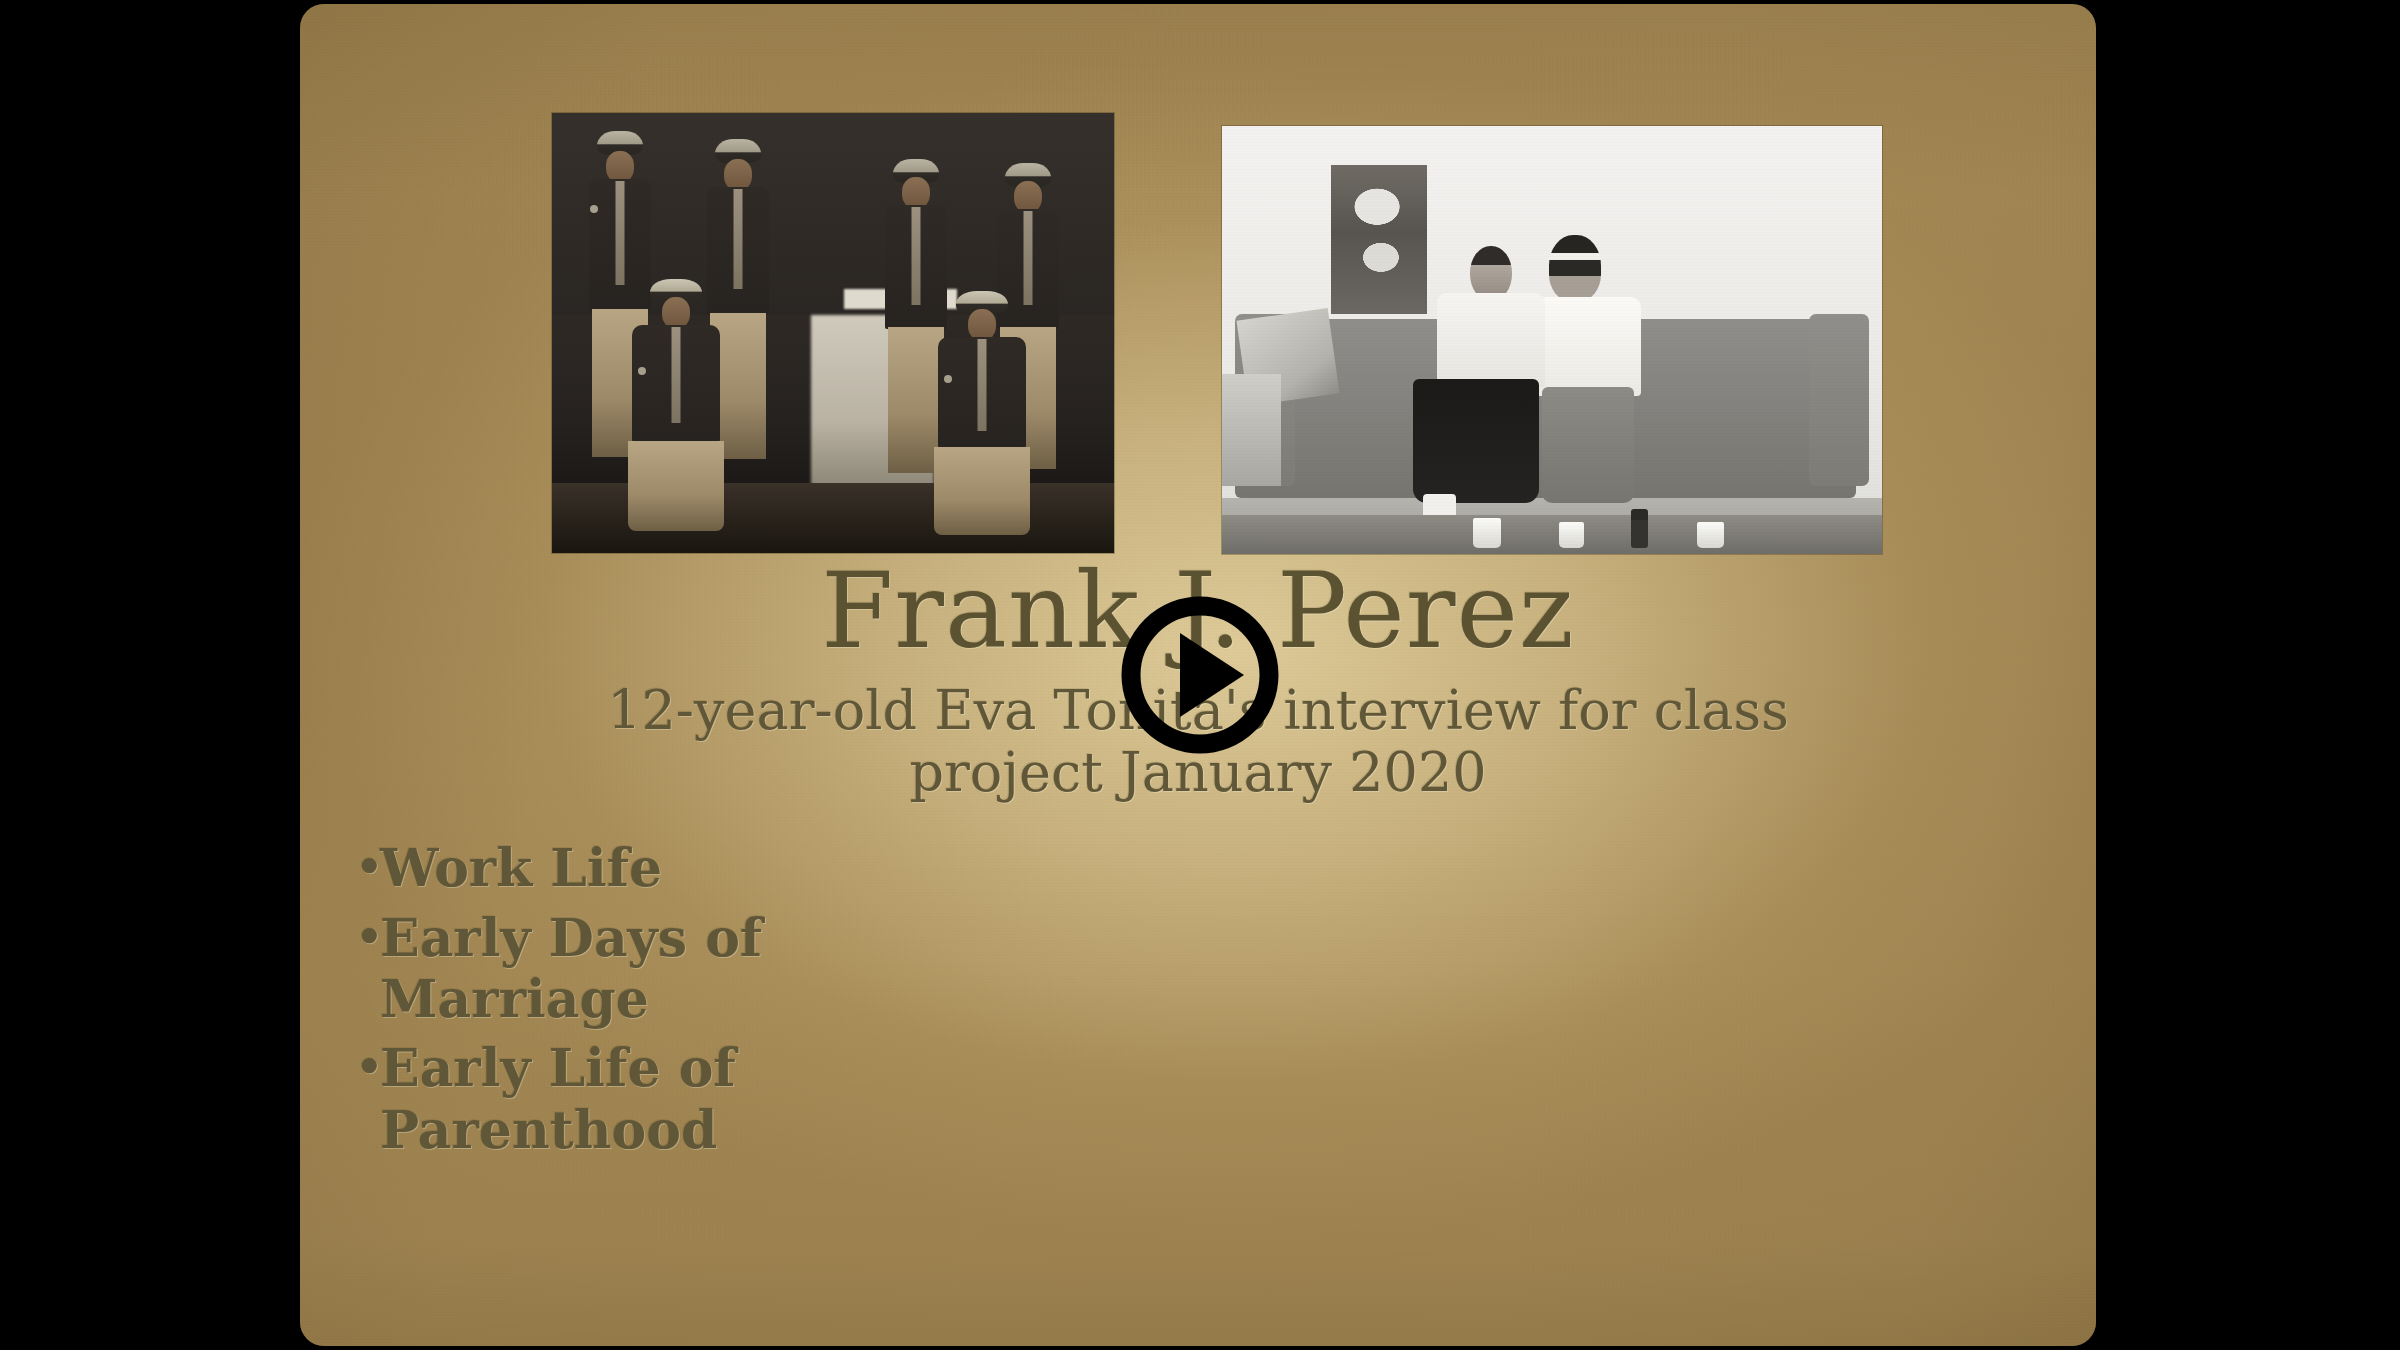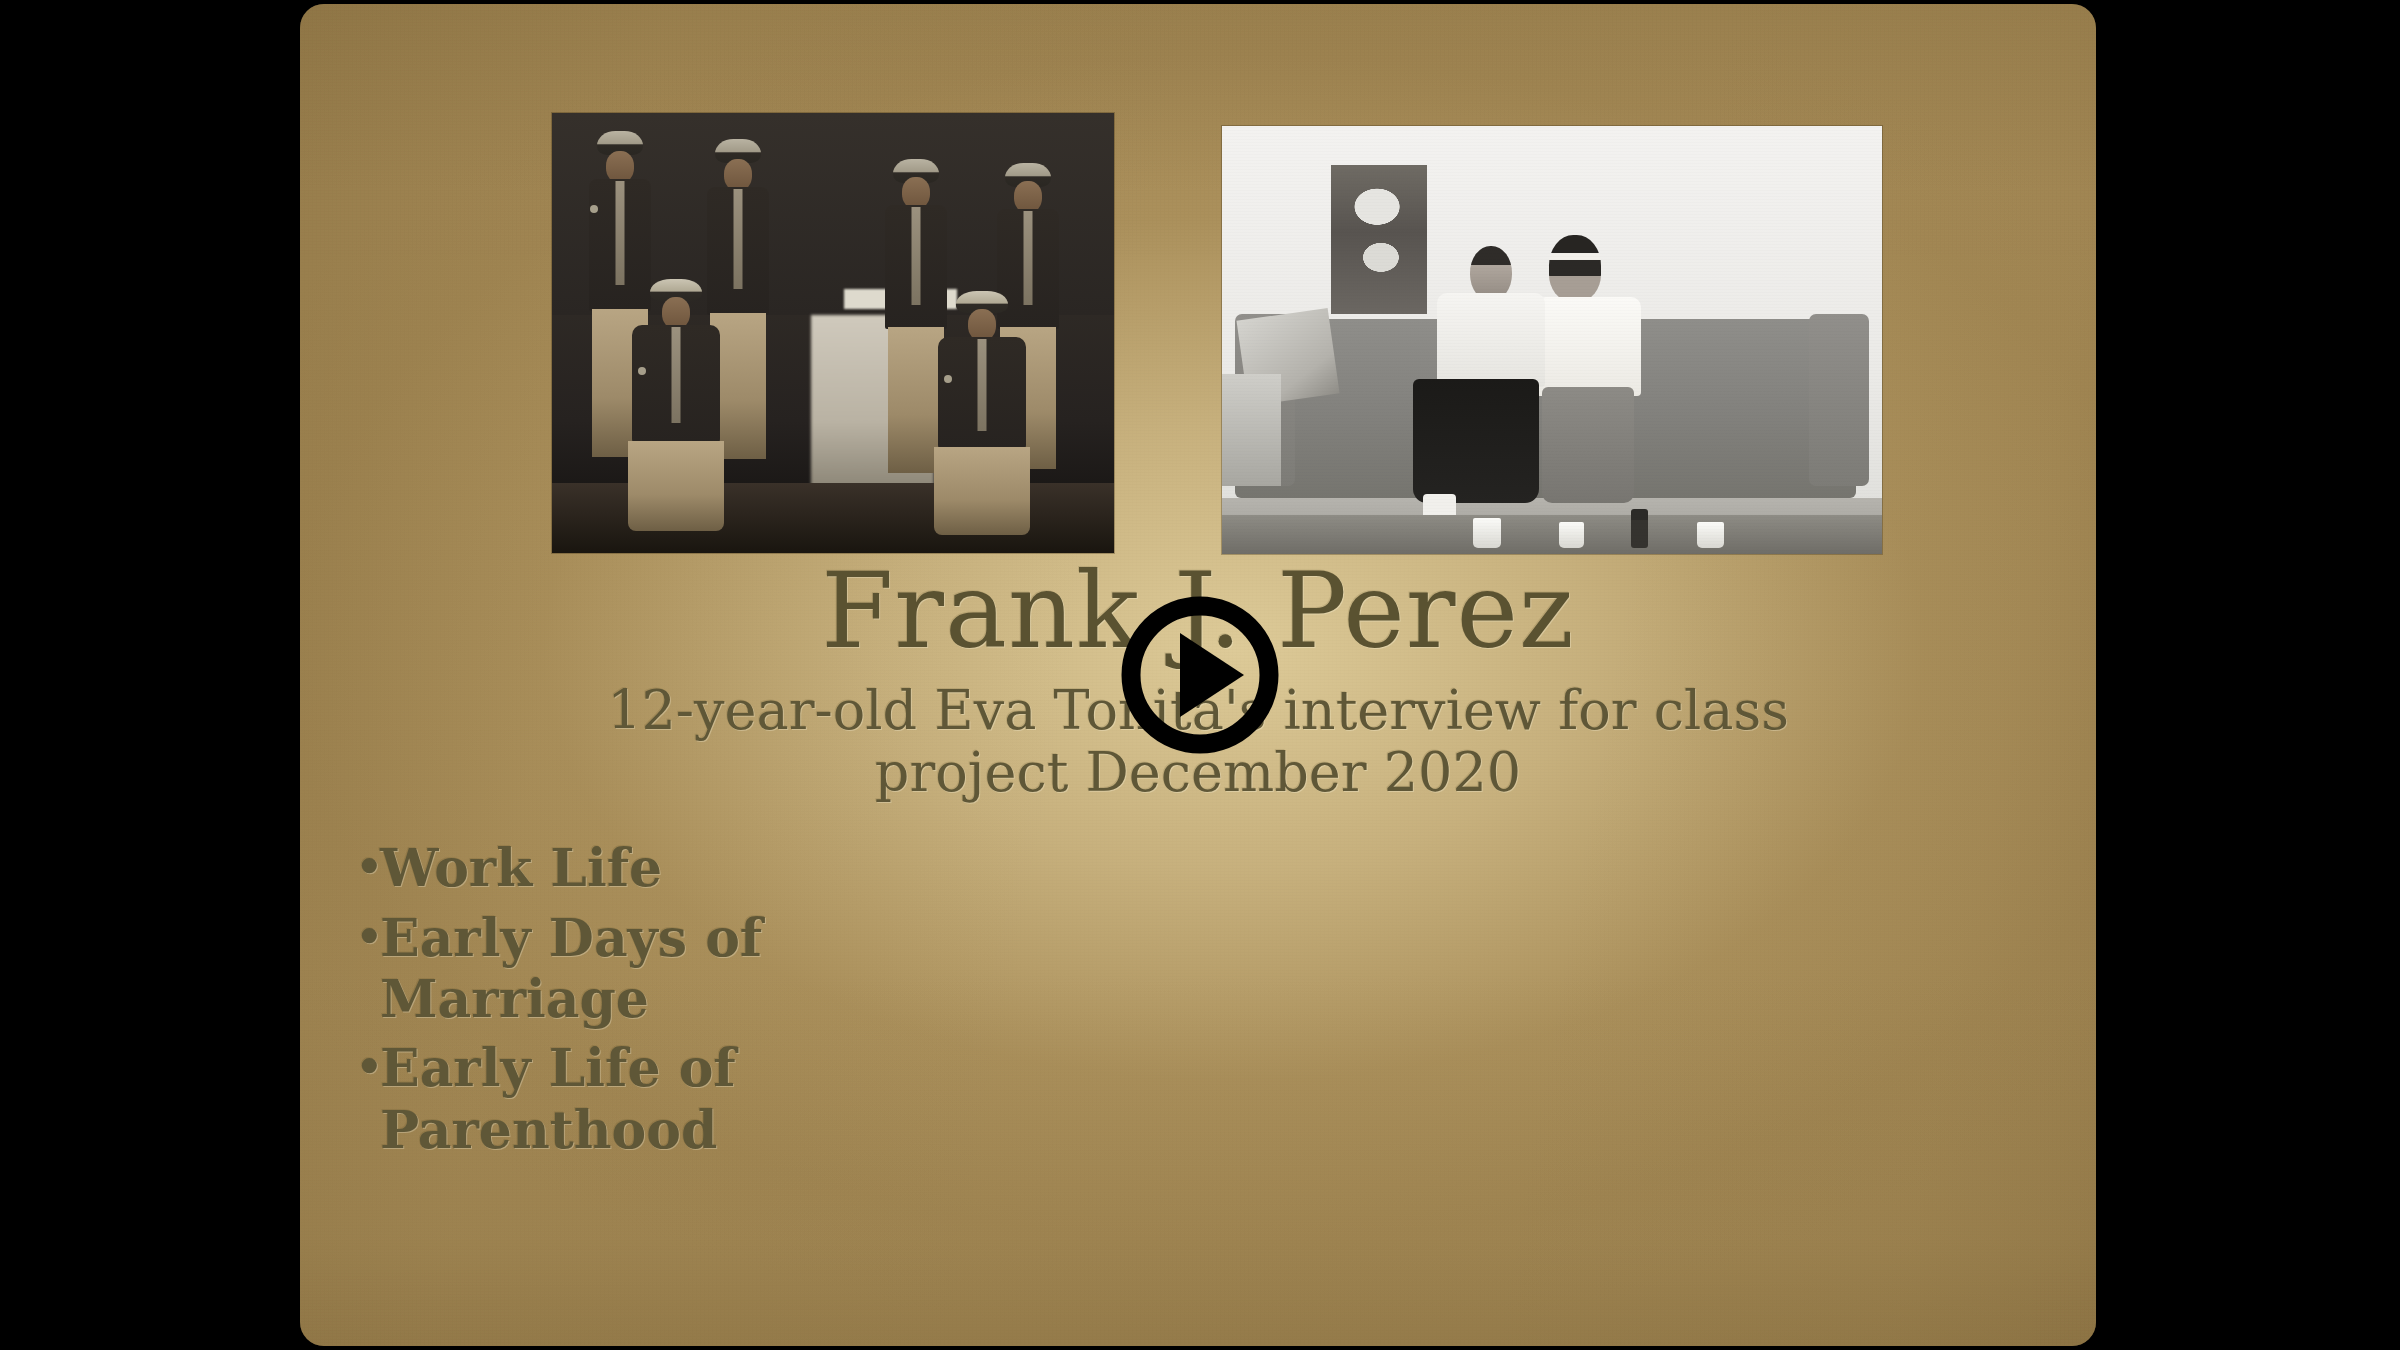--- a/index.html
+++ b/index.html
@@ -393,21 +393,21 @@
 
         <div class="pr-grain"></div>
       </div>
     </div>
 
     <div id="text-block">
       <div id="title" class="slab">Frank J. Perez</div>
 
       <div id="subtitle" class="slab">
         <span class="sub-line">12-year-old Eva Tonita's interview for class</span>
-        <span class="sub-line">project December 2020</span>
+        <span class="sub-line">project January 2020</span>
       </div>
 
       <div id="topics-row">
 
         <div id="topics-list" class="slab">
           <div class="topic">
             <span class="dot">•</span>
             <span class="topic-text">Work Life</span>
           </div>
           <div class="topic">

